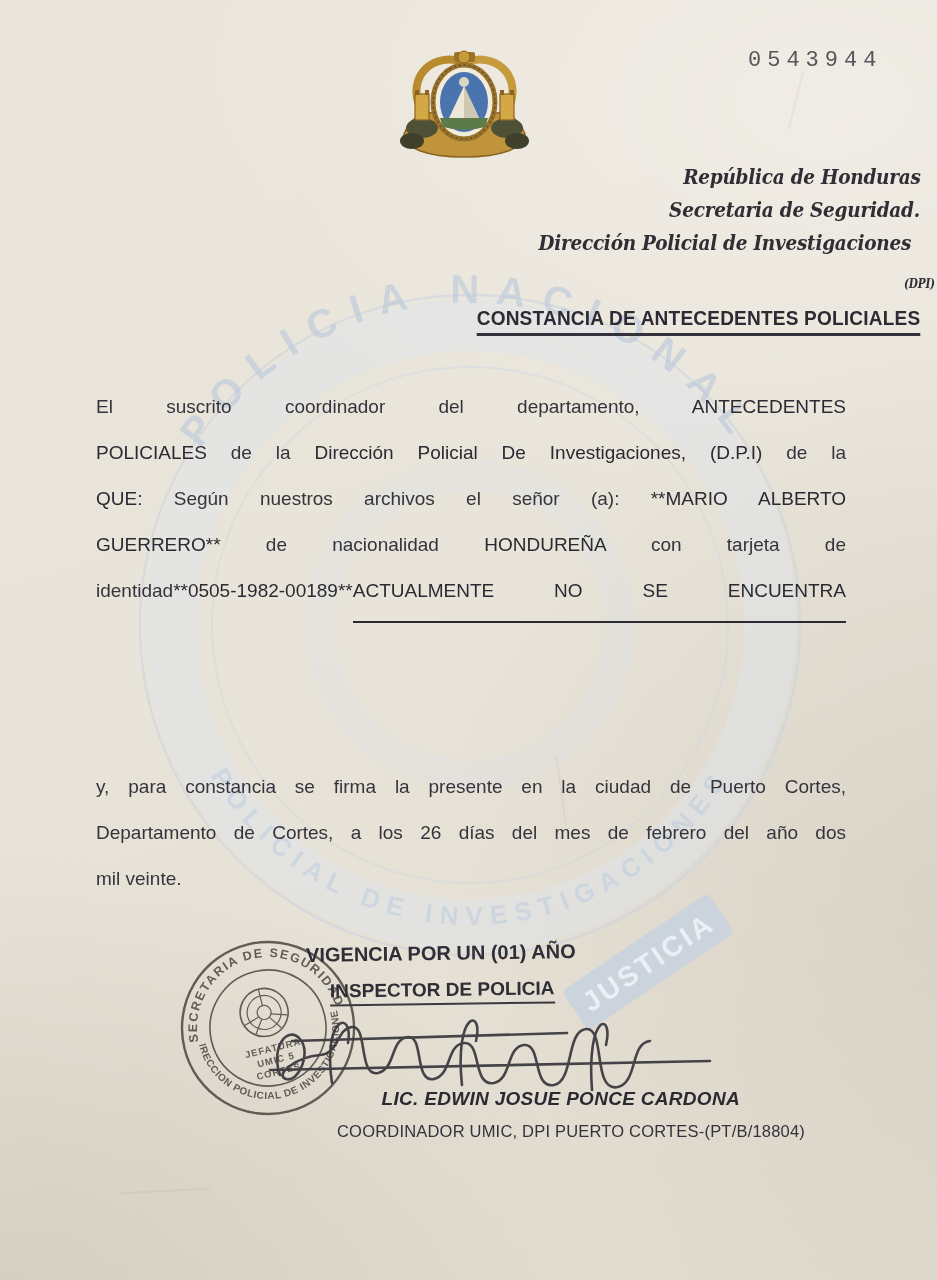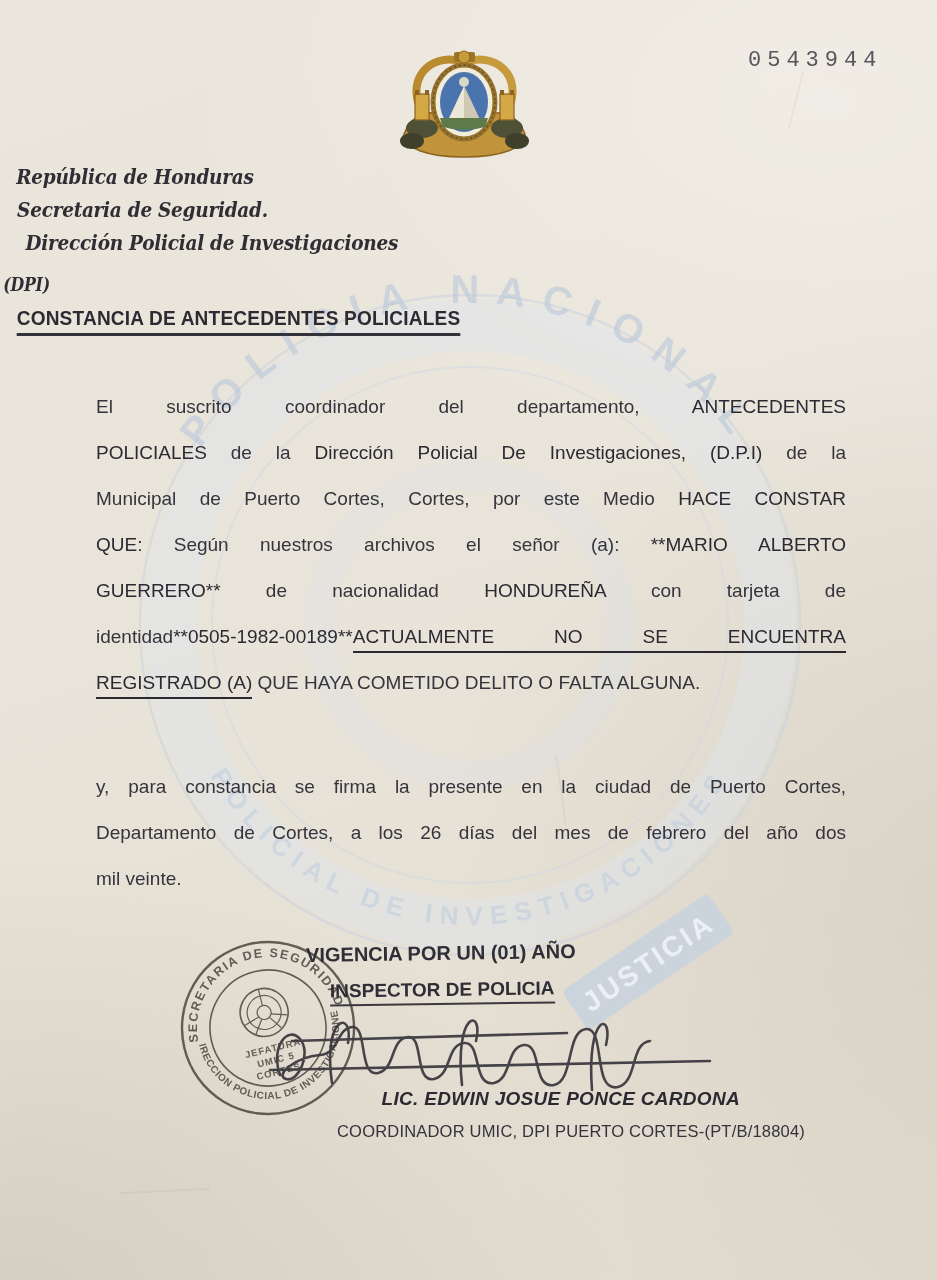--- a/index.html
+++ b/index.html
@@ -12,39 +12,39 @@
       radial-gradient(800px 900px at 102% 70%, rgba(120,108,88,.10), rgba(120,108,88,0) 65%),
       linear-gradient(163deg,#ebe6dc 0%,#e9e4d9 45%,#e2dcd0 100%);
   }
   .abs{position:absolute;}
   
   #watermark{left:0;top:0;pointer-events:none;}
   
   #serial{left:748px;top:48px;font-family:"Liberation Mono","DejaVu Sans Mono",monospace;
     font-size:22px;letter-spacing:6px;color:#55555c;font-weight:400;}
   
-  .center-block{left:0;width:937px;text-align:left;}
+  .center-block{left:0;width:937px;text-align:right;}
   .scriptline{font-family:"DejaVu Serif","Liberation Serif",serif;font-style:italic;font-weight:700;
     font-size:21px;line-height:33px;color:#2f2e35;letter-spacing:-.3px;}
   .condense{display:inline-block;transform:scaleX(.88);transform-origin:50% 50%;}
   #hdr{top:160px;}
   #acronym{top:268px;}
-  #acronym .scriptline{font-size:18px;}
+  #acronym .scriptline{font-size:12px;}
   #doc-title{top:298px;margin-top:8px;}
   #doc-title span{display:inline-block;transform:scaleX(.93);transform-origin:50% 50%;
     font-weight:700;font-size:20.5px;color:#2c2b33;letter-spacing:.2px;
     border-bottom:3px solid #33323a;padding-bottom:3px;}
   
   .para{left:96px;width:750px;font-size:19px;line-height:46px;color:#35343c;}
   #para1{top:384px;}
   #para2{top:764px;}
   .line{text-align:justify;}
   .line.just{text-align-last:justify;-moz-text-align-last:justify;text-justify:inter-word;}
   .line .b{font-weight:400;color:#2b2a32;}
-  .line .u{border-bottom:2.5px solid #2b2a32;padding-bottom:4px;}
+  .line .u{border-bottom:2.5px solid #2b2a32;padding-bottom:20px;}
   
   #validity{left:306px;top:942px;font-size:20px;font-weight:600;color:#2f2e36;transform:rotate(-.8deg);}
   #rank{left:330px;top:979px;font-size:19px;font-weight:600;color:#2f2e36;transform:rotate(-.8deg);
     border-bottom:2.5px solid #3a3940;padding-bottom:2px;}
   #signer-name{left:120px;top:1088px;width:620px;text-align:right;
     font-weight:700;font-style:italic;font-size:19px;color:#2b2a32;letter-spacing:.3px;}
   #signer-role{left:125px;top:1122px;width:680px;text-align:right;
     font-size:16.5px;color:#34333b;letter-spacing:.2px;}
   
   .crease{background:rgba(110,100,82,.07);pointer-events:none;}
@@ -116,25 +116,23 @@
     <span class="scriptline"><span class="condense">(DPI)</span></span>
   </div>
 
   <div id="doc-title" class="abs center-block">
     <span>CONSTANCIA DE ANTECEDENTES POLICIALES</span>
   </div>
 
   <div id="para1" class="abs para">
       <div class="line just"><span>El suscrito coordinador del departamento,</span> <span class="b">ANTECEDENTES</span></div>
       <div class="line just"><span class="b">POLICIALES</span> <span>de la</span> <span class="b">Dirección Policial De Investigaciones, (D.P.I)</span> <span>de la</span></div>
-      <div class="line just"><span>Municipal de Puerto Cortes, Cortes, por este Medio</span> <span class="b">HACE CONSTAR</span></div>
       <div class="line just"><span class="b">QUE:</span> <span>Según nuestros archivos el señor (a):</span> <span class="b">**MARIO ALBERTO</span></div>
       <div class="line just"><span class="b">GUERRERO**</span> <span>de nacionalidad</span> <span class="b">HONDUREÑA</span> <span>con tarjeta de</span></div>
       <div class="line just"><span>identidad</span><span class="b">**0505-1982-00189**</span><span class="b u">ACTUALMENTE NO SE ENCUENTRA</span></div>
-      <div class="line"><span class="b u">REGISTRADO (A)</span> <span>QUE HAYA COMETIDO DELITO O FALTA ALGUNA.</span></div>
     </div>
   <div id="para2" class="abs para">
       <div class="line just"><span>y, para constancia se firma la presente en la ciudad de Puerto Cortes,</span></div>
       <div class="line just"><span>Departamento de Cortes, a los 26 días del mes de febrero del año dos</span></div>
       <div class="line"><span>mil veinte.</span></div>
     </div>
 
   <svg class="abs" style="left:176px;top:936px;" width="184" height="184" viewBox="-92 -92 184 184">
     <defs>
       <path id="st-top" d="M -71,0 A 71,71 0 0 1 71,0"></path>

